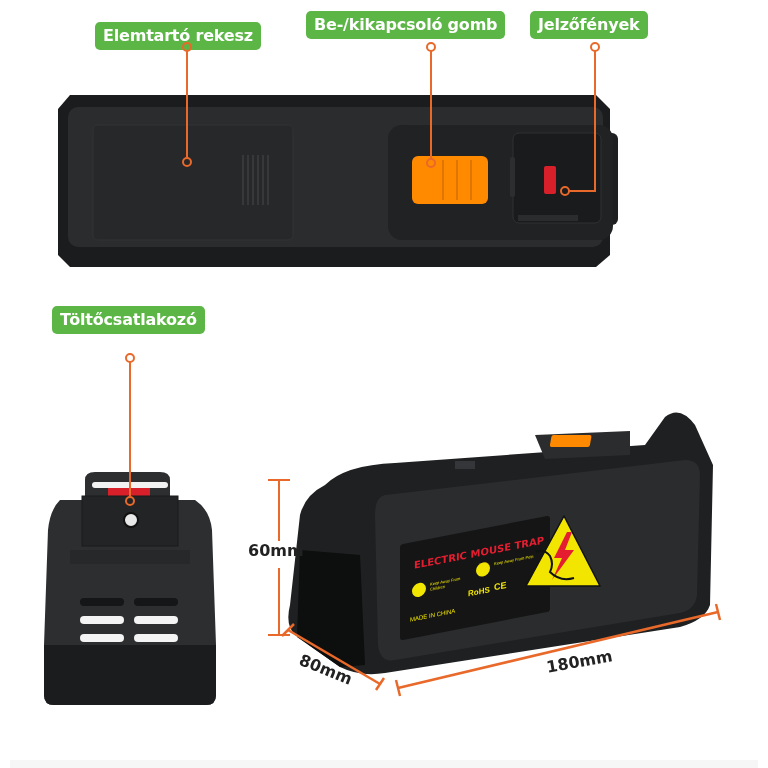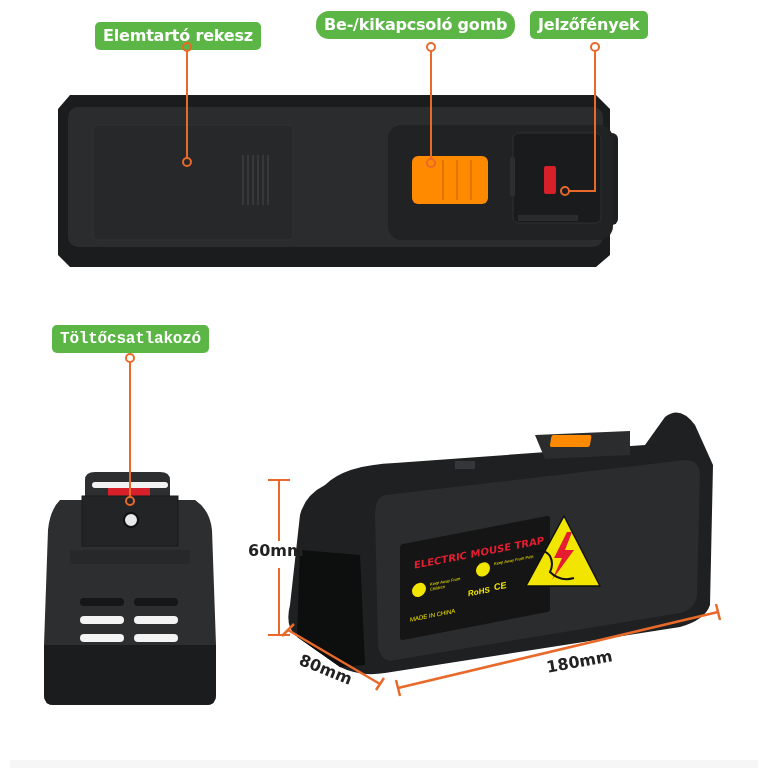--- a/index.html
+++ b/index.html
@@ -40,21 +40,21 @@
   <div class="abs" style="left:44px;top:4px;width:2px;height:40px;background:#e27400;"></div>
   <div class="abs" style="left:58px;top:4px;width:2px;height:40px;background:#e27400;"></div>
 </div>
 <div class="abs" style="left:544px;top:166px;width:12px;height:28px;background:#d8202a;border-radius:2px;"></div>
 
 <div class="tag" style="left:95px;top:22px;">Elemtartó rekesz</div>
 <div class="dot" style="left:182px;top:42px;"></div>
 <div class="vline" style="left:186px;top:50px;height:108px;"></div>
 <div class="dot" style="left:182px;top:157px;"></div>
 
-<div class="tag" style="left:316px;top:11px;border-radius:13px;">Be-/kikapcsoló gomb</div>
+<div class="tag" style="left:306px;top:11px;">Be-/kikapcsoló gomb</div>
 <div class="dot" style="left:426px;top:42px;"></div>
 <div class="vline" style="left:430px;top:50px;height:110px;"></div>
 <div class="dot" style="left:426px;top:158px;"></div>
 
 <div class="tag" style="left:530px;top:11px;">Jelzőfények</div>
 <div class="dot" style="left:590px;top:42px;"></div>
 <div class="vline" style="left:594px;top:50px;height:141px;"></div>
 <div class="hline" style="left:568px;top:190px;width:28px;"></div>
 <div class="dot" style="left:560px;top:186px;"></div>
 
@@ -69,21 +69,21 @@
     <rect x="40" y="128" width="44" height="8" rx="4" fill="#151617"></rect>
     <rect x="94" y="128" width="44" height="8" rx="4" fill="#151617"></rect>
     <rect x="40" y="146" width="44" height="8" rx="4" fill="#f4f4f4"></rect>
     <rect x="94" y="146" width="44" height="8" rx="4" fill="#f4f4f4"></rect>
     <rect x="40" y="164" width="44" height="8" rx="4" fill="#f4f4f4"></rect>
     <rect x="94" y="164" width="44" height="8" rx="4" fill="#f4f4f4"></rect>
   </svg>
 </div>
 <div class="abs" style="left:123px;top:512px;width:12px;height:12px;border-radius:50%;background:#e8e8e8;border:2px solid #111;"></div>
 
-<div class="tag" style="left:52px;top:325px;font-family:Liberation Mono, monospace;">Töltőcsatlakozó</div>
+<div class="tag" style="left:52px;top:306px;">Töltőcsatlakozó</div>
 <div class="dot" style="left:125px;top:353px;"></div>
 <div class="vline" style="left:129px;top:361px;height:136px;"></div>
 <div class="dot" style="left:125px;top:496px;"></div>
 
 <div class="abs" style="left:285px;top:405px;width:440px;height:270px;">
   <svg width="440" height="270" viewBox="0 0 440 270">
     <path d="M40 80 Q60 60 110 58 L360 40 L380 12 Q395 0 410 20 L428 60 L425 200 Q420 215 395 222 L100 268 Q75 272 55 262 L10 230 Q0 220 5 200 L15 110 Q20 90 40 80 Z" fill="#1f2021"></path>
     <path d="M100 90 L400 55 Q415 55 415 70 L412 190 Q410 205 395 208 L110 255 Q95 258 93 240 L90 110 Q90 92 100 90 Z" fill="#2a2c2e"></path>
     <path d="M15 145 L75 150 L80 260 L55 262 L12 232 Z" fill="#0d0e0e"></path>
     <path d="M250 30 L345 26 L345 50 L260 54 Z" fill="#2b2c2e"></path>

